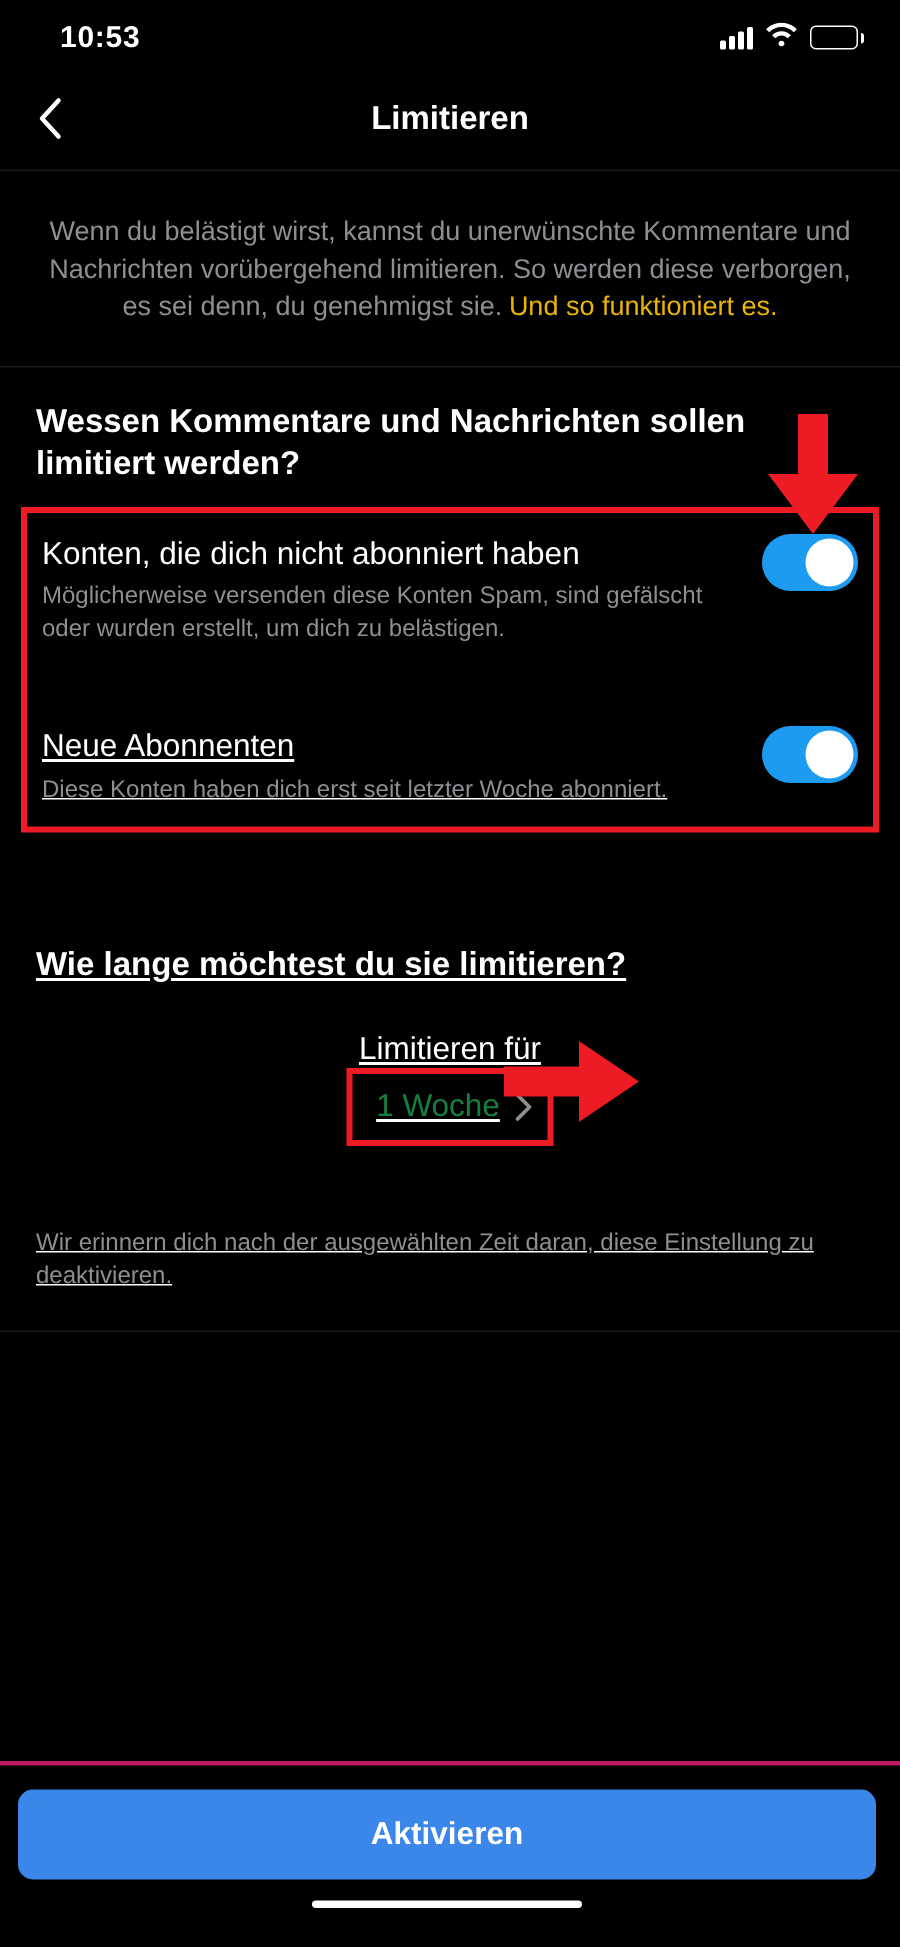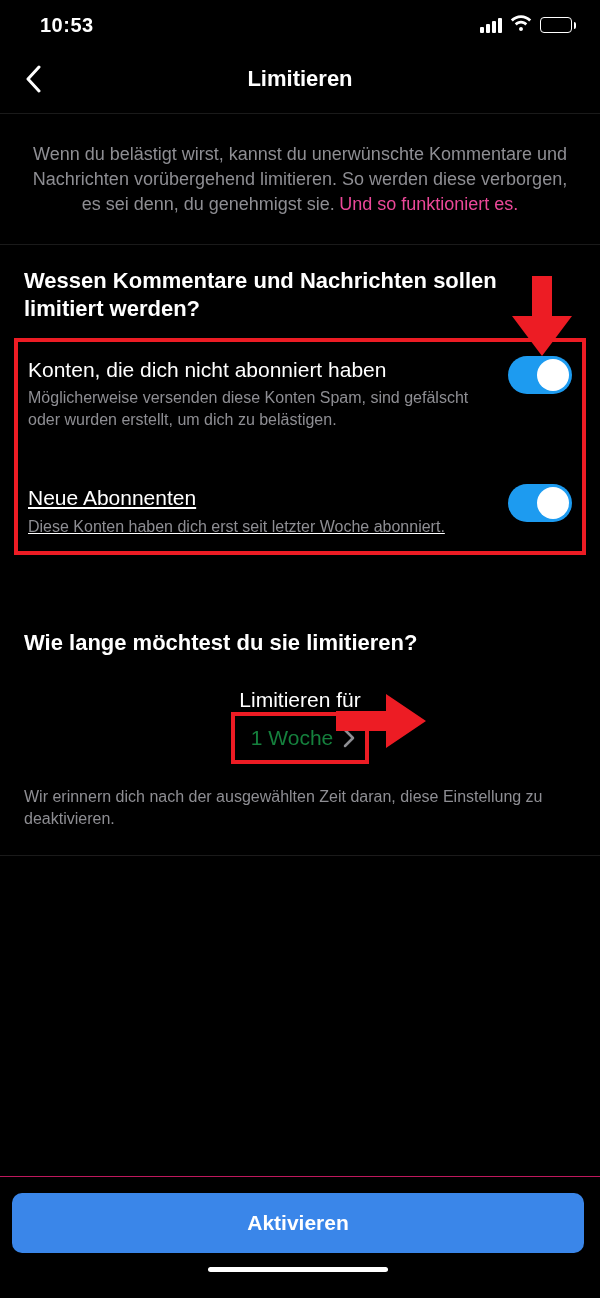--- a/index.html
+++ b/index.html
@@ -61,21 +61,21 @@
       padding: 28px 28px 26px 28px;
       text-align: center;
       border-bottom: 1px solid #1a1a1a;
     }
     .intro-gray {
       color: #8e8e93;
       font-size: 18px;
       line-height: 1.4;
     }
     .intro-white {
-      color: #ec4899;
+      color: #eab308;
       font-size: 18px;
       line-height: 1.4;
     }
 
     .section-heading {
       font-size: 22px;
       font-weight: 700;
       padding: 22px 24px 14px 24px;
       line-height: 1.3;
     }
@@ -99,21 +99,21 @@
 
     .switch {
       width: 64px; height: 38px; border-radius: 19px; background:#1d9bf0;
       position: relative; flex-shrink:0; cursor:pointer;
     }
     .switch-knob {
       width: 32px; height: 32px; border-radius: 50%; background:#fff;
       position:absolute; top:3px; right:3px;
     }
 
-    .sec2 { margin-top: 52px; }
+    .sec2 { margin-top: 52px; text-decoration: underline; }
 
     .limit-row-wrap { padding: 0 14px; }
     .limit-row {
       display:flex; justify-content:space-between; align-items:center;
       padding: 16px 10px;
       flex-direction: column;
     }
     .limit-label { font-size: 21px; color:#fff; }
     .limit-value-box {
       border: 4px solid #ed1c24;
@@ -121,25 +121,26 @@
       padding: 10px 10px 10px 16px;
       cursor:pointer;
     }
     .limit-value { font-size: 21px; color:#15803d; }
     .chevron-right { width:12px; height:20px; }
 
     .reminder-text {
       padding: 6px 24px 24px 24px;
       color:#8e8e93; font-size:16px; line-height:1.4;
       border-bottom: 1px solid #1a1a1a;
+      margin-top: 32px;
     }
 
     .activate-bar {
       position:absolute; left:0; right:0; bottom:0;
-      border-top: 1px solid #be185d;
+      border-top: 3px solid #be185d;
       padding: 16px 16px 26px 12px;
     }
     .activate-btn {
       width:100%; background:#3a86e9; color:#fff;
       border:none; border-radius:10px;
       padding: 18px; font-size:21px; font-weight:600;
       cursor:pointer;
     }
     .home-indicator {
       width: 180px; height:5px; border-radius:3px; background:#fff;

